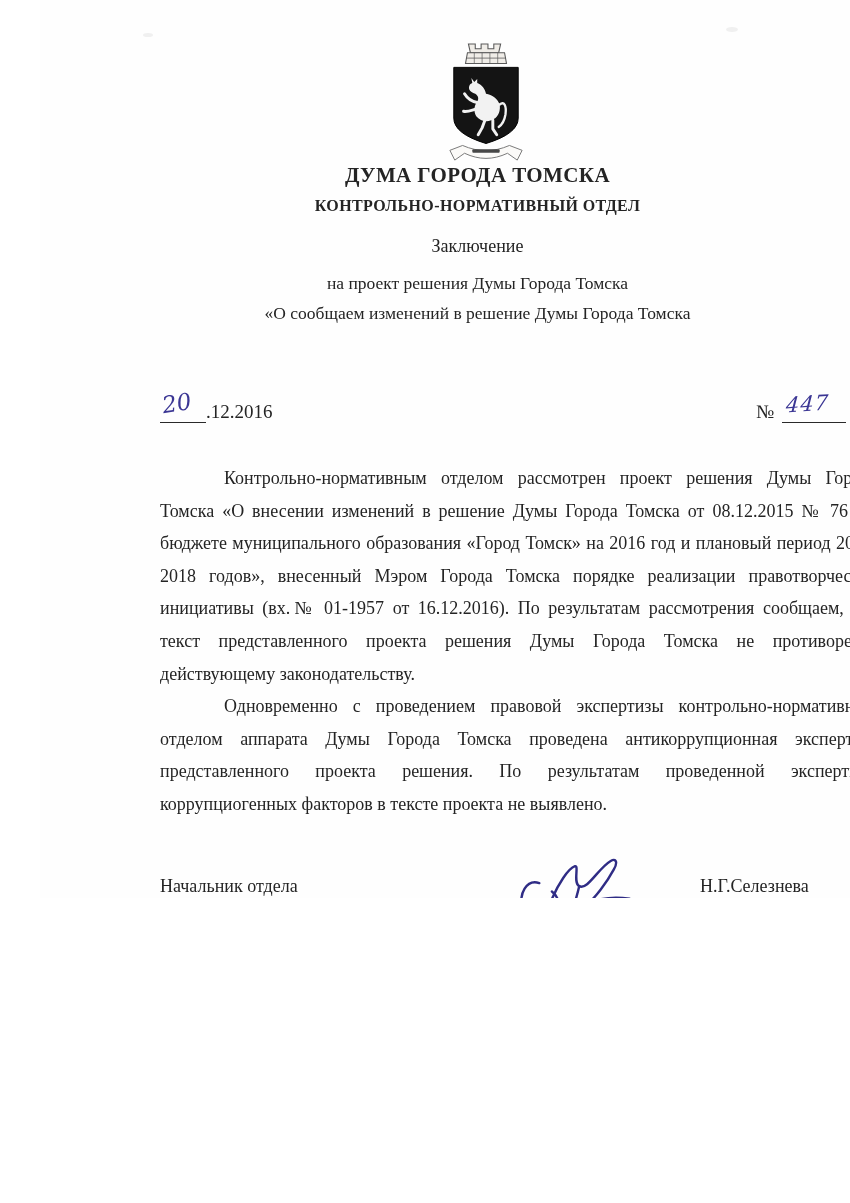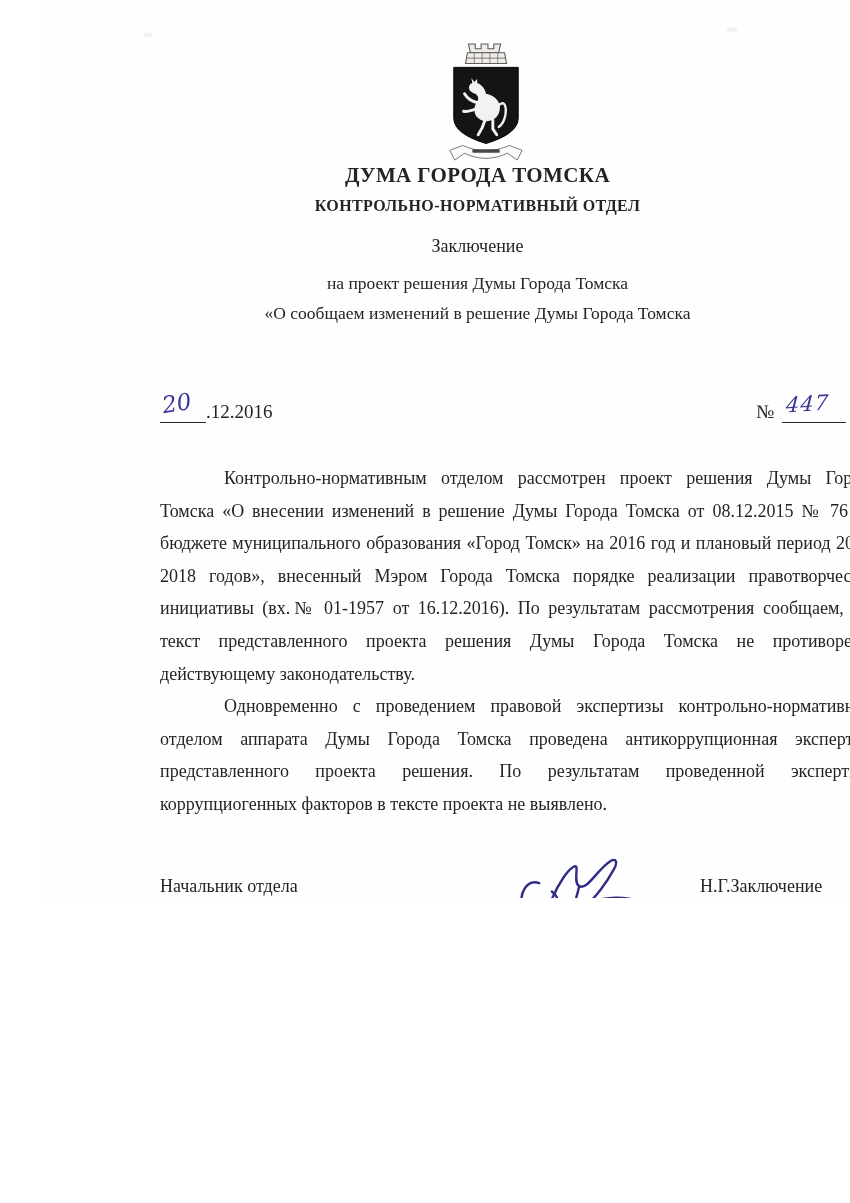--- a/index.html
+++ b/index.html
@@ -126,17 +126,17 @@
   <div class="signature">
     <svg width="126" height="102" viewBox="0 0 120 95">
       <g fill="none" stroke="#2f2c85" stroke-width="2.3" stroke-linecap="round" stroke-linejoin="round">
         <path d="M26,38 C14,34 6,48 10,63 C14,78 33,83 42,73 C47,66 46,52 38,46"></path>
         <path d="M36,58 C44,38 54,24 60,22 C64,21 58,38 64,41 C72,45 82,24 94,17 C99,14 101,18 97,25 C90,38 79,52 72,58 C80,54 94,50 112,53"></path>
         <path d="M64,41 C60,58 54,76 47,92"></path>
       </g>
     </svg>
   </div>
 
-  <div class="signoff-name">Н.Г.Заключение</div>
+  <div class="signoff-name">Н.Г.Селезнева</div>
 
   <div class="contact">Савенкова Е.А. 511288</div>
 
 </div>
 
 </body></html>

